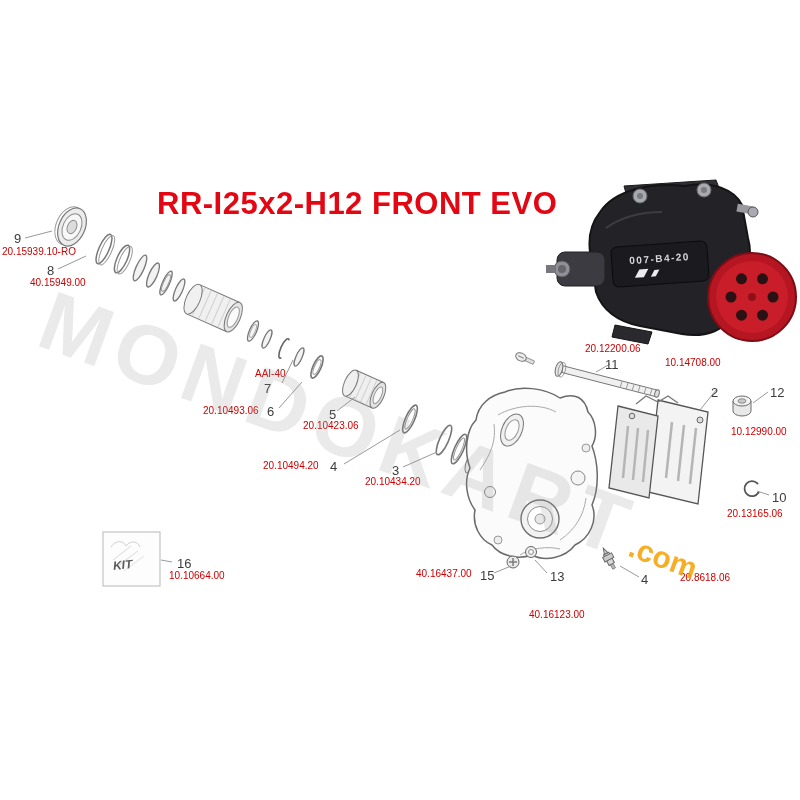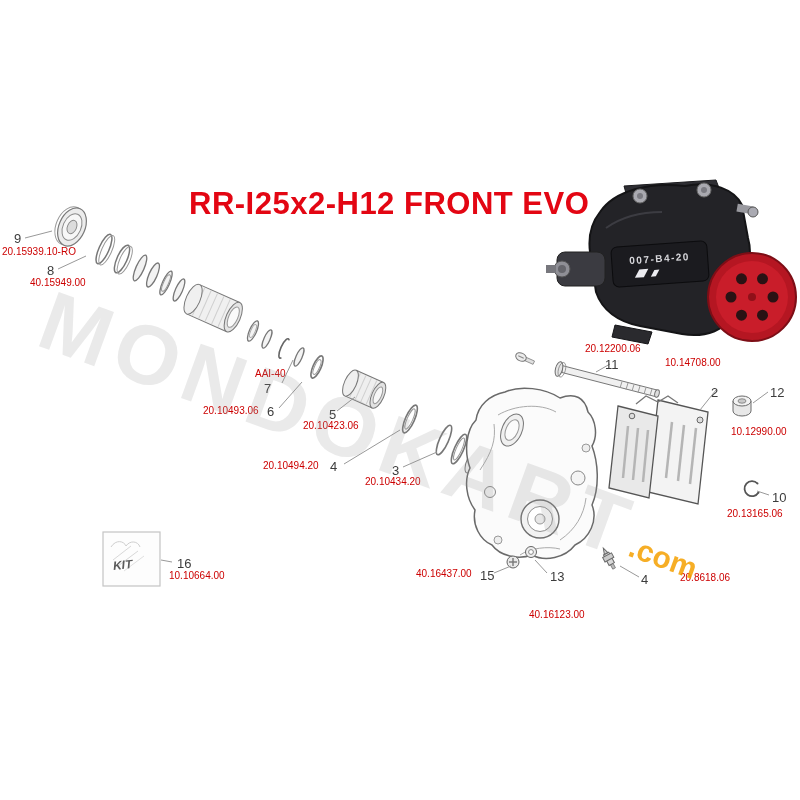--- a/index.html
+++ b/index.html
@@ -1,21 +1,21 @@
 <!DOCTYPE html>
 <html><head>
 <meta charset="utf-8">
 <style>
   html,body{margin:0;padding:0;background:#fff;}
   #stage{position:relative;width:800px;height:800px;background:#ffffff;overflow:hidden;
          font-family:"Liberation Sans",sans-serif;}
   #artwork{position:absolute;left:0;top:0;}
   svg text{font-family:"Liberation Sans",sans-serif;}
   .title{position:absolute;left:157px;top:186px;font-weight:bold;font-size:31px;
-         color:#e30613;letter-spacing:.5px;white-space:nowrap;margin-left:32px;}
+         color:#e30613;letter-spacing:.5px;white-space:nowrap;}
   .code{position:absolute;font-size:10px;font-weight:normal;color:#cc0000;white-space:nowrap;}
   .ref{position:absolute;font-size:13px;color:#3c3c3c;white-space:nowrap;}
   .wm{position:absolute;font-weight:bold;transform-origin:0 0;pointer-events:none;white-space:nowrap;}
   .wm-main{left:60px;top:272px;font-size:84px;letter-spacing:8px;color:rgba(150,150,150,0.20);transform:rotate(20deg);}
   .wm-com{left:636px;top:530px;font-size:30px;color:rgba(245,160,0,0.85);transform:rotate(20deg);}
   .kit-label{position:absolute;left:113px;top:558px;font-size:12px;font-weight:bold;font-style:italic;
              color:#5a5a5a;transform:rotate(-6deg);}
 </style>
 </head>
 <body>

